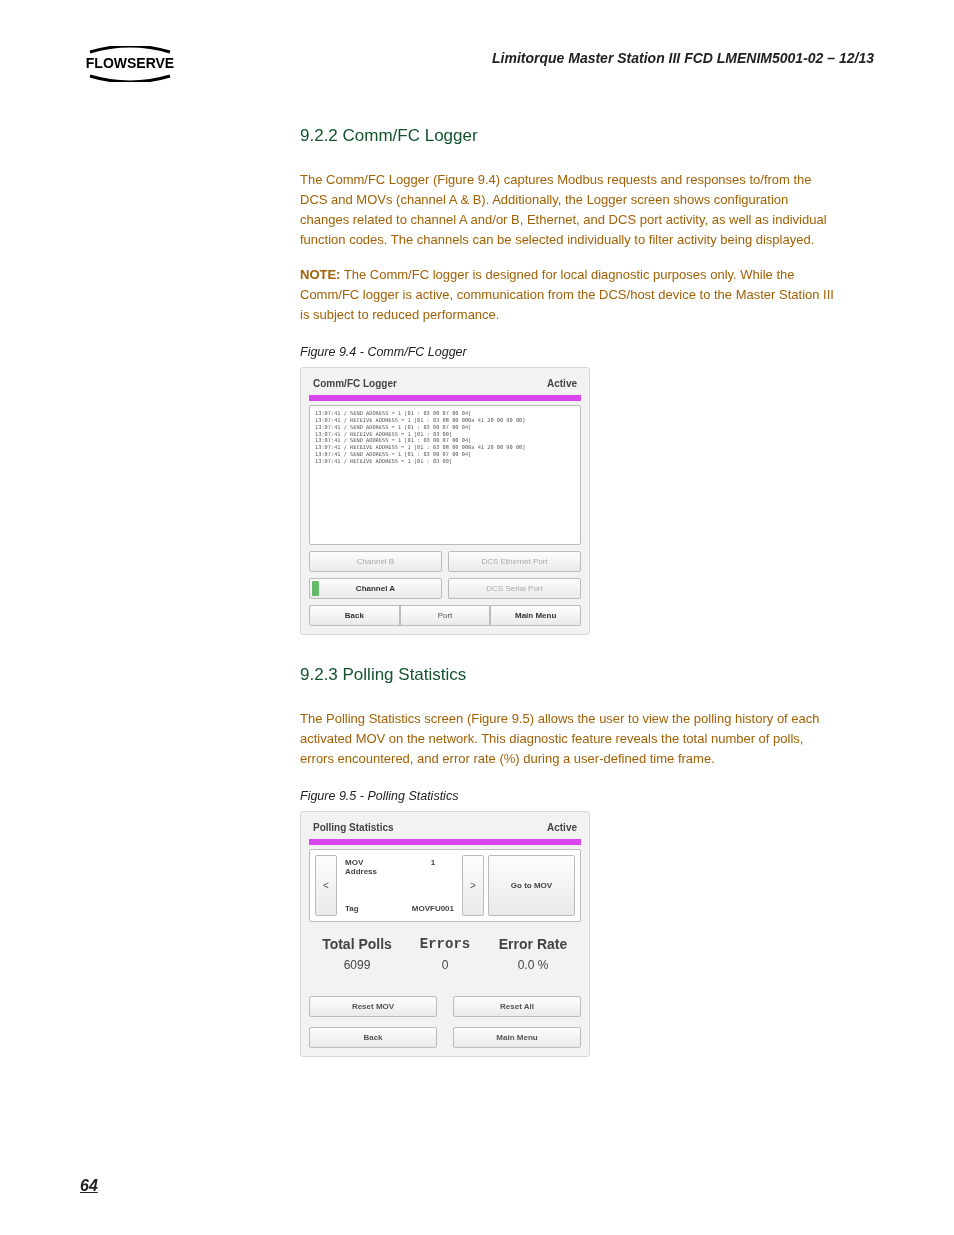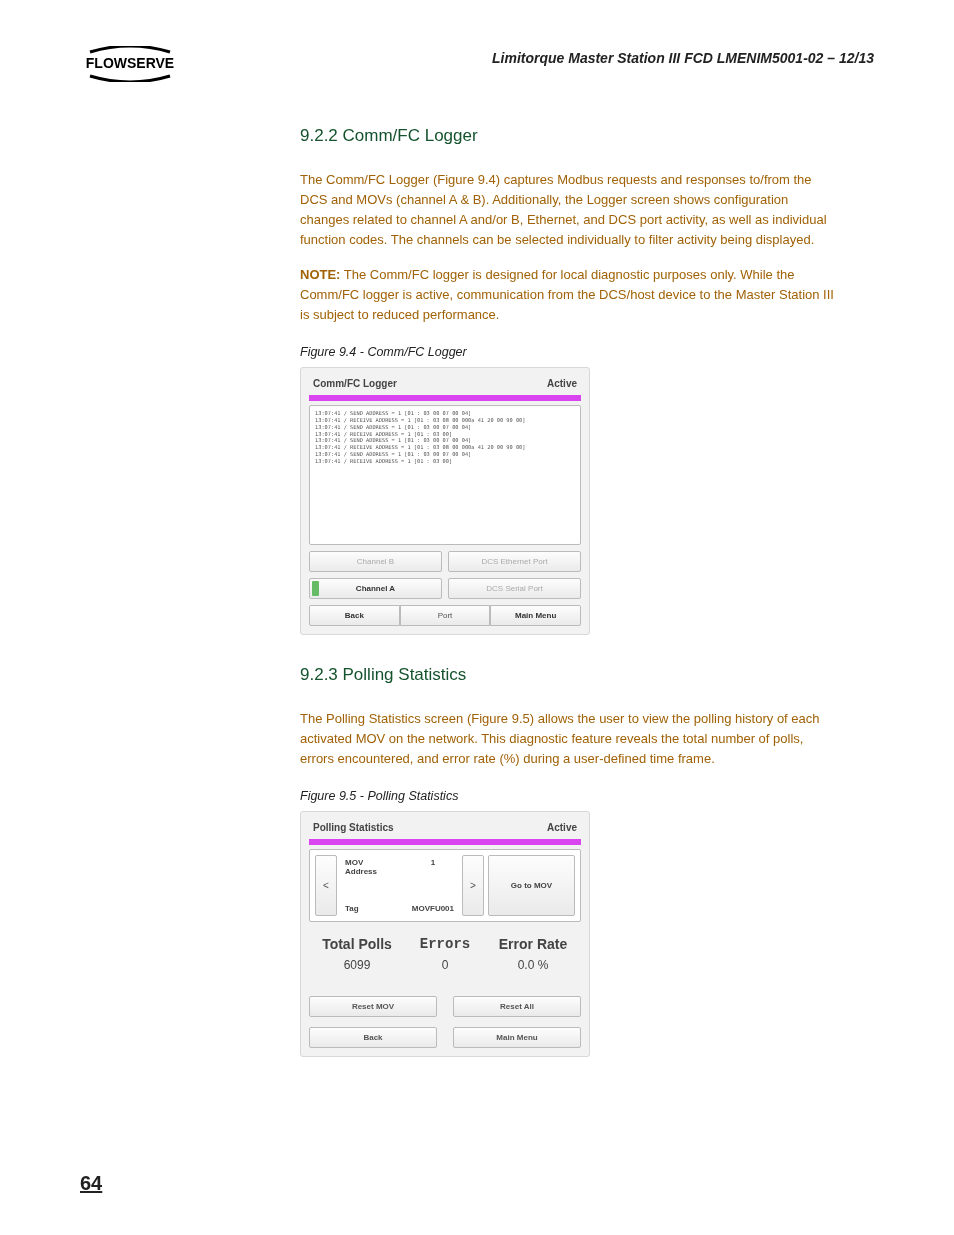--- a/index.html
+++ b/index.html
@@ -17,21 +17,21 @@
     font-size: 14px; font-weight: bold; font-style: italic;
     text-align: right; margin-bottom: 60px; padding-right: 20px;
   }
   .content { margin-left: 220px; margin-right: 60px; }
   h2 { font-size: 17px; font-weight: normal; margin-bottom: 24px; color: #14532d; }
   p { font-size: 13px; line-height: 1.55; margin-bottom: 14px; color: #a16207; }
   .fig-caption { font-size: 12.5px; font-style: italic; margin-bottom: 8px; margin-top: 20px; }
   .bold { font-weight: bold; }
   .page-num {
     position: absolute; bottom: 40px; left: 80px;
-    font-size: 20px; font-weight: bold; 
+    font-size: 16px; font-weight: bold; font-style: italic;
     text-decoration: underline;
   }
 
   
   .panel {
     width: 290px; background: #f2f2f3; border: 1px solid #d8d8d8;
     border-radius: 3px; font-family: Verdana, sans-serif;
     color: #444; margin-bottom: 30px;
   }
   .panel-inner { padding: 8px; }

